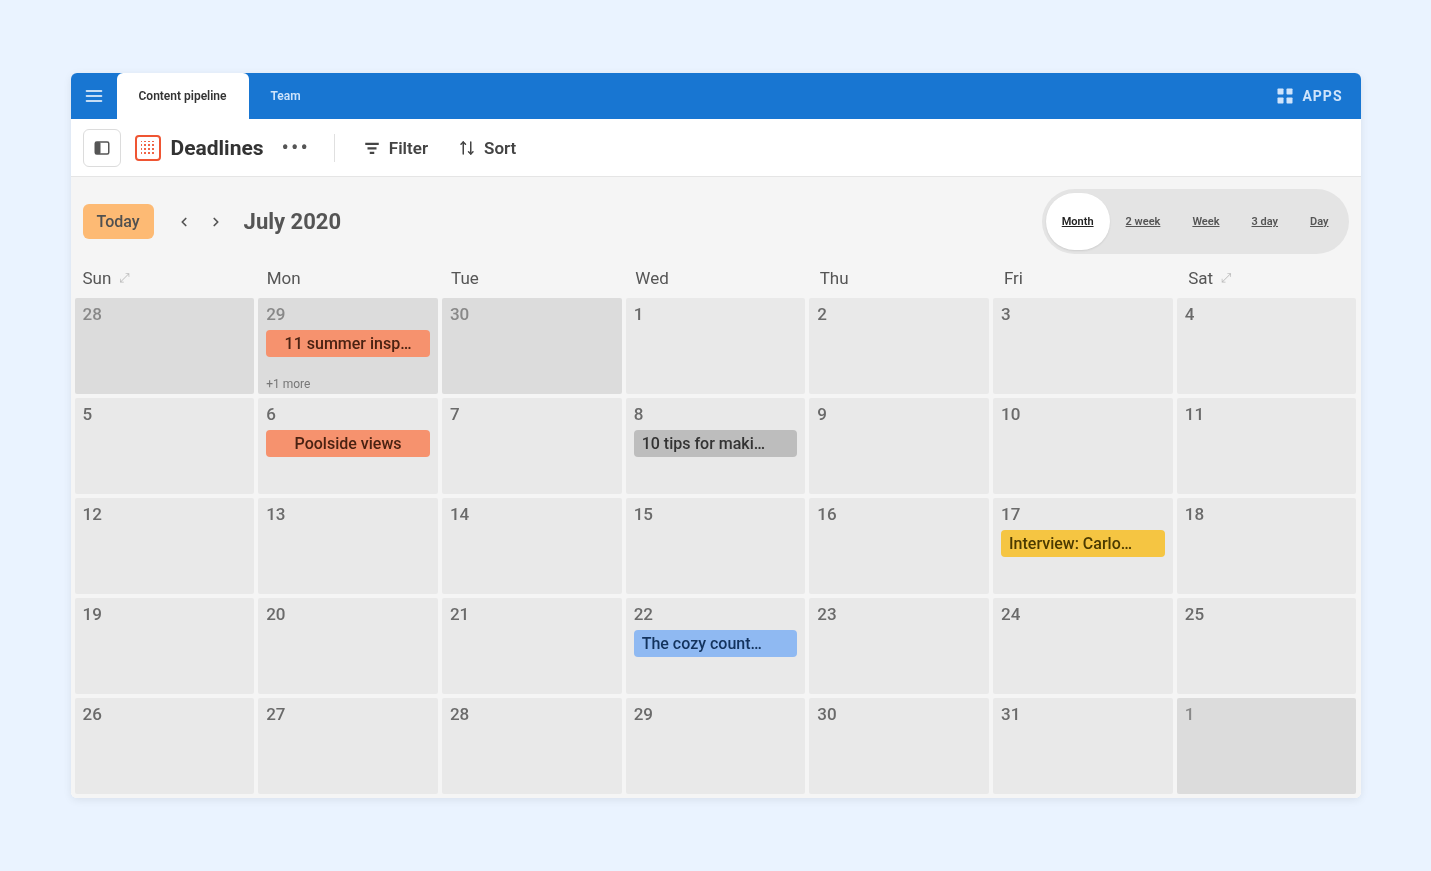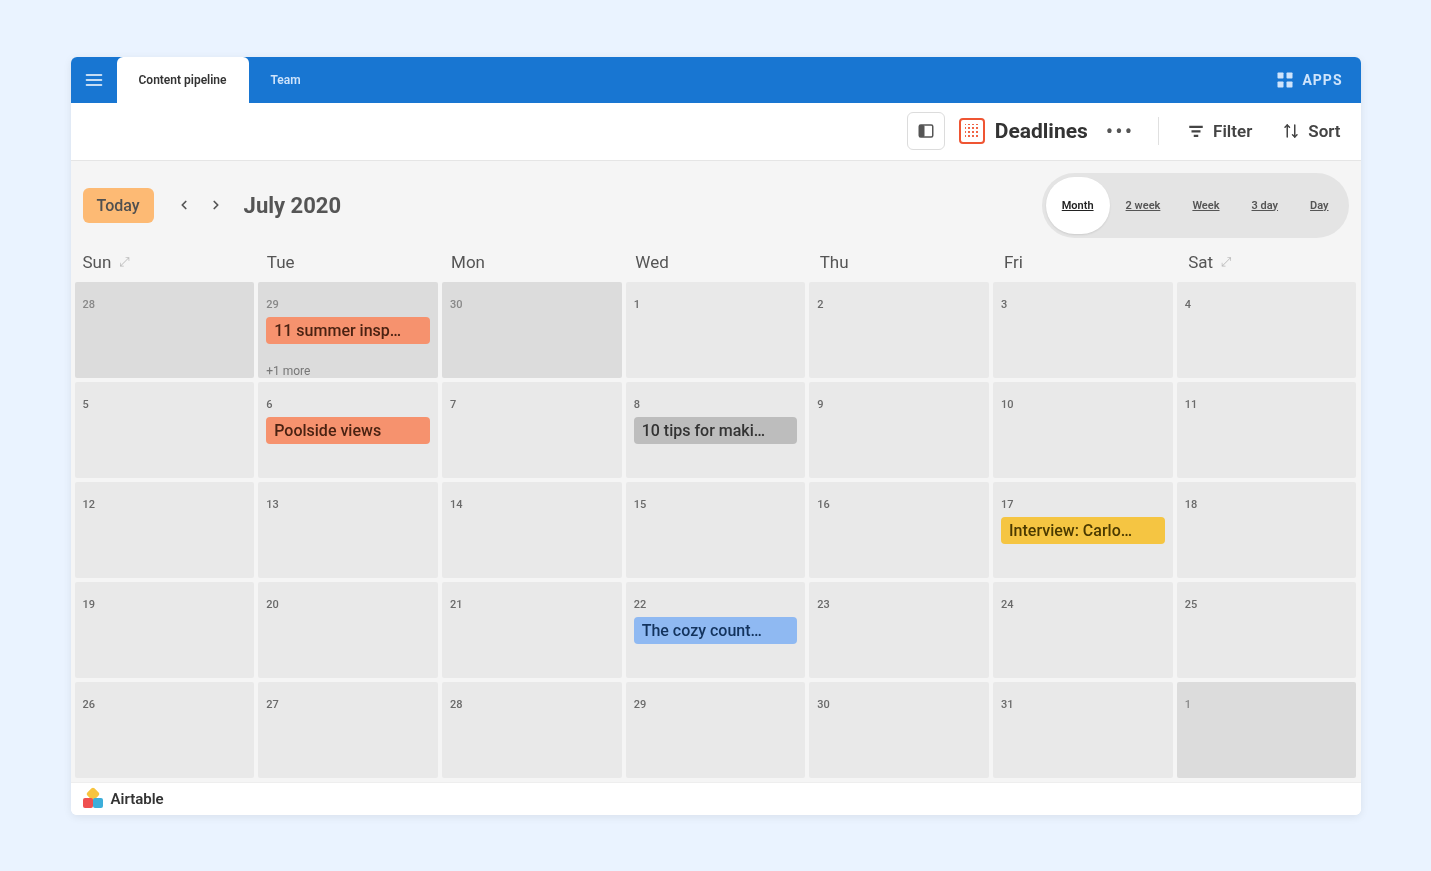--- a/index.html
+++ b/index.html
@@ -68,21 +68,20 @@
 
   
   .toolbar2 {
     display: flex;
     align-items: center;
     height: 58px;
     padding: 0 12px;
     gap: 14px;
     border-bottom: 1px solid #e5e5e5;
     background: #fff;
-    justify-content: flex-end;
   }
   .panel-toggle {
     width: 38px; height: 38px;
     border: 1px solid #dcdcdc;
     border-radius: 6px;
     display: flex; align-items: center; justify-content: center;
     cursor: pointer;
   }
   .panel-toggle svg { width: 18px; height: 18px; }
   .view-chip {
@@ -180,34 +179,34 @@
     background: #f5f5f5;
   }
   .cell {
     background: #e9e9e9;
     border-radius: 2px;
     padding: 6px 8px;
     position: relative;
     overflow: hidden;
   }
   .cell.other { background: #dcdcdc; }
-  .daynum { font-size: 11px; font-weight: 500; color: #6a6a6a; margin-top: 10px; }
+  .daynum { font-size: 17px; font-weight: 500; color: #6a6a6a; }
   .cell.other .daynum { color: #888; }
   .event {
     margin-top: 6px;
     border-radius: 4px;
     padding: 4px 8px;
     font-size: 16px;
     font-weight: 500;
     white-space: nowrap;
     overflow: hidden;
     text-overflow: ellipsis;
     cursor: pointer;
   }
-  .ev-orange { background: #f6926e; color: #4a2212; }
+  .ev-orange { background: #f6926e; color: #4a2212; text-align: center; }
   .ev-gray   { background: #bdbdbd; color: #333; }
   .ev-yellow { background: #f5c542; color: #4b3a00; }
   .ev-blue   { background: #8fb9f2; color: #13335d; }
   .more {
     margin-top: 20px; font-size: 12px; color: #777; cursor: pointer;
   }
 
   
   .footer {
     background: #fff;
@@ -305,22 +304,22 @@
           <div class="range-opt active">Month</div>
           <div class="range-opt">2 week</div>
           <div class="range-opt">Week</div>
           <div class="range-opt">3 day</div>
           <div class="range-opt">Day</div>
         </div>
     </div>
 
     <div class="weekdays" id="weekdays">
         <div class="wd">Sun<span class="expand">⤢</span></div>
+        <div class="wd">Mon</div>
         <div class="wd">Tue</div>
-        <div class="wd">Mon</div>
         <div class="wd">Wed</div>
         <div class="wd">Thu</div>
         <div class="wd">Fri</div>
         <div class="wd">Sat<span class="expand">⤢</span></div>
       </div>
     <div class="grid" id="calgrid">
         <div class="cell other">
           <div class="daynum">28</div>
         </div>
         <div class="cell other">
@@ -427,22 +426,14 @@
         </div>
         <div class="cell">
           <div class="daynum">31</div>
         </div>
         <div class="cell other">
           <div class="daynum">1</div>
         </div>
       </div>
   </div>
 
-  <div class="footer">
-    <div class="at-logo">
-      <span class="a"></span>
-        <span class="b"></span>
-        <span class="c"></span>
-    </div>
-    <div class="brand">Airtable</div>
-  </div>
 
 </div>
 
 </body></html>

